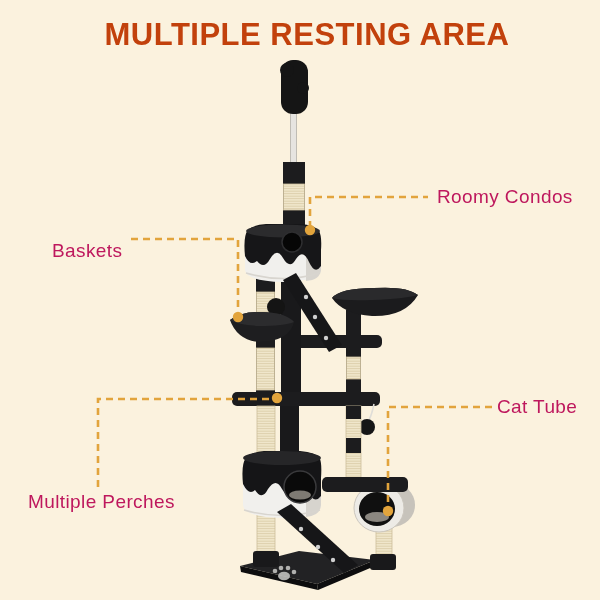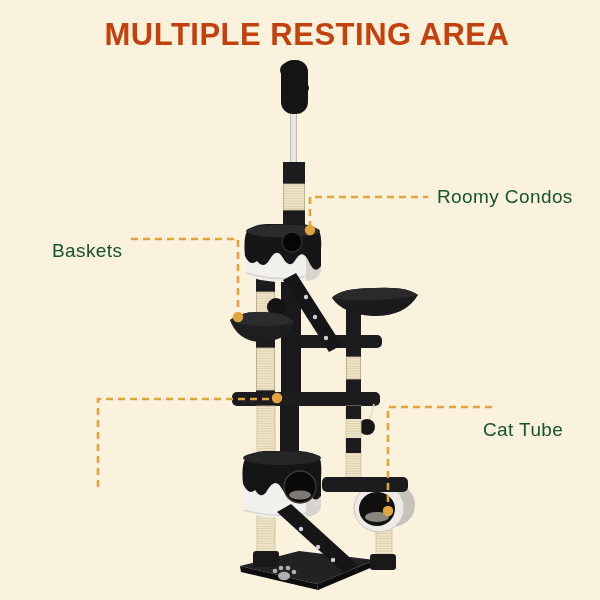--- a/index.html
+++ b/index.html
@@ -1,24 +1,24 @@
 <!DOCTYPE html>
 <html><head>
 <meta charset="utf-8">
 <style>
   html,body{margin:0;padding:0;}
   body{background:#FBF2DE;font-family:"Liberation Sans",sans-serif;}
   .canvas{position:relative;width:600px;height:600px;background:#FBF2DE;overflow:hidden;}
   .title{position:absolute;top:17px;left:7px;width:600px;text-align:center;
          font-weight:700;font-size:31px;letter-spacing:.5px;color:#c2410c;}
   .tree-svg{position:absolute;left:0;top:0;display:block;}
-  .callout{position:absolute;font-size:19px;color:#14532d;letter-spacing:.4px;white-space:nowrap;}
+  .callout{position:absolute;font-size:19px;color:#be185d;letter-spacing:.4px;white-space:nowrap;}
   #lbl-roomy{left:437px;top:186px;}
   #lbl-baskets{left:52px;top:240px;}
-  #lbl-cattube{left:483px;top:396px;margin-top:23px;}
+  #lbl-cattube{left:497px;top:396px;}
   #lbl-perches{left:28px;top:491px;}
 </style>
 </head>
 <body>
 
 <div class="canvas">
 
   <div class="title">MULTIPLE RESTING AREA</div>
 
   <svg class="tree-svg" width="600" height="600" viewBox="0 0 600 600">
@@ -170,14 +170,15 @@
       <circle cx="310" cy="230" r="5.2"></circle>
       <circle cx="238" cy="317" r="5.2"></circle>
       <circle cx="388" cy="511" r="5.2"></circle>
       <circle cx="277" cy="398" r="5.2"></circle>
     </g>
   </svg>
 
   <div class="callout" id="lbl-roomy">Roomy Condos</div>
   <div class="callout" id="lbl-baskets">Baskets</div>
   <div class="callout" id="lbl-cattube">Cat Tube</div>
+  <div class="callout" id="lbl-perches">Multiple Perches</div>
 
 </div>
 
 </body></html>

